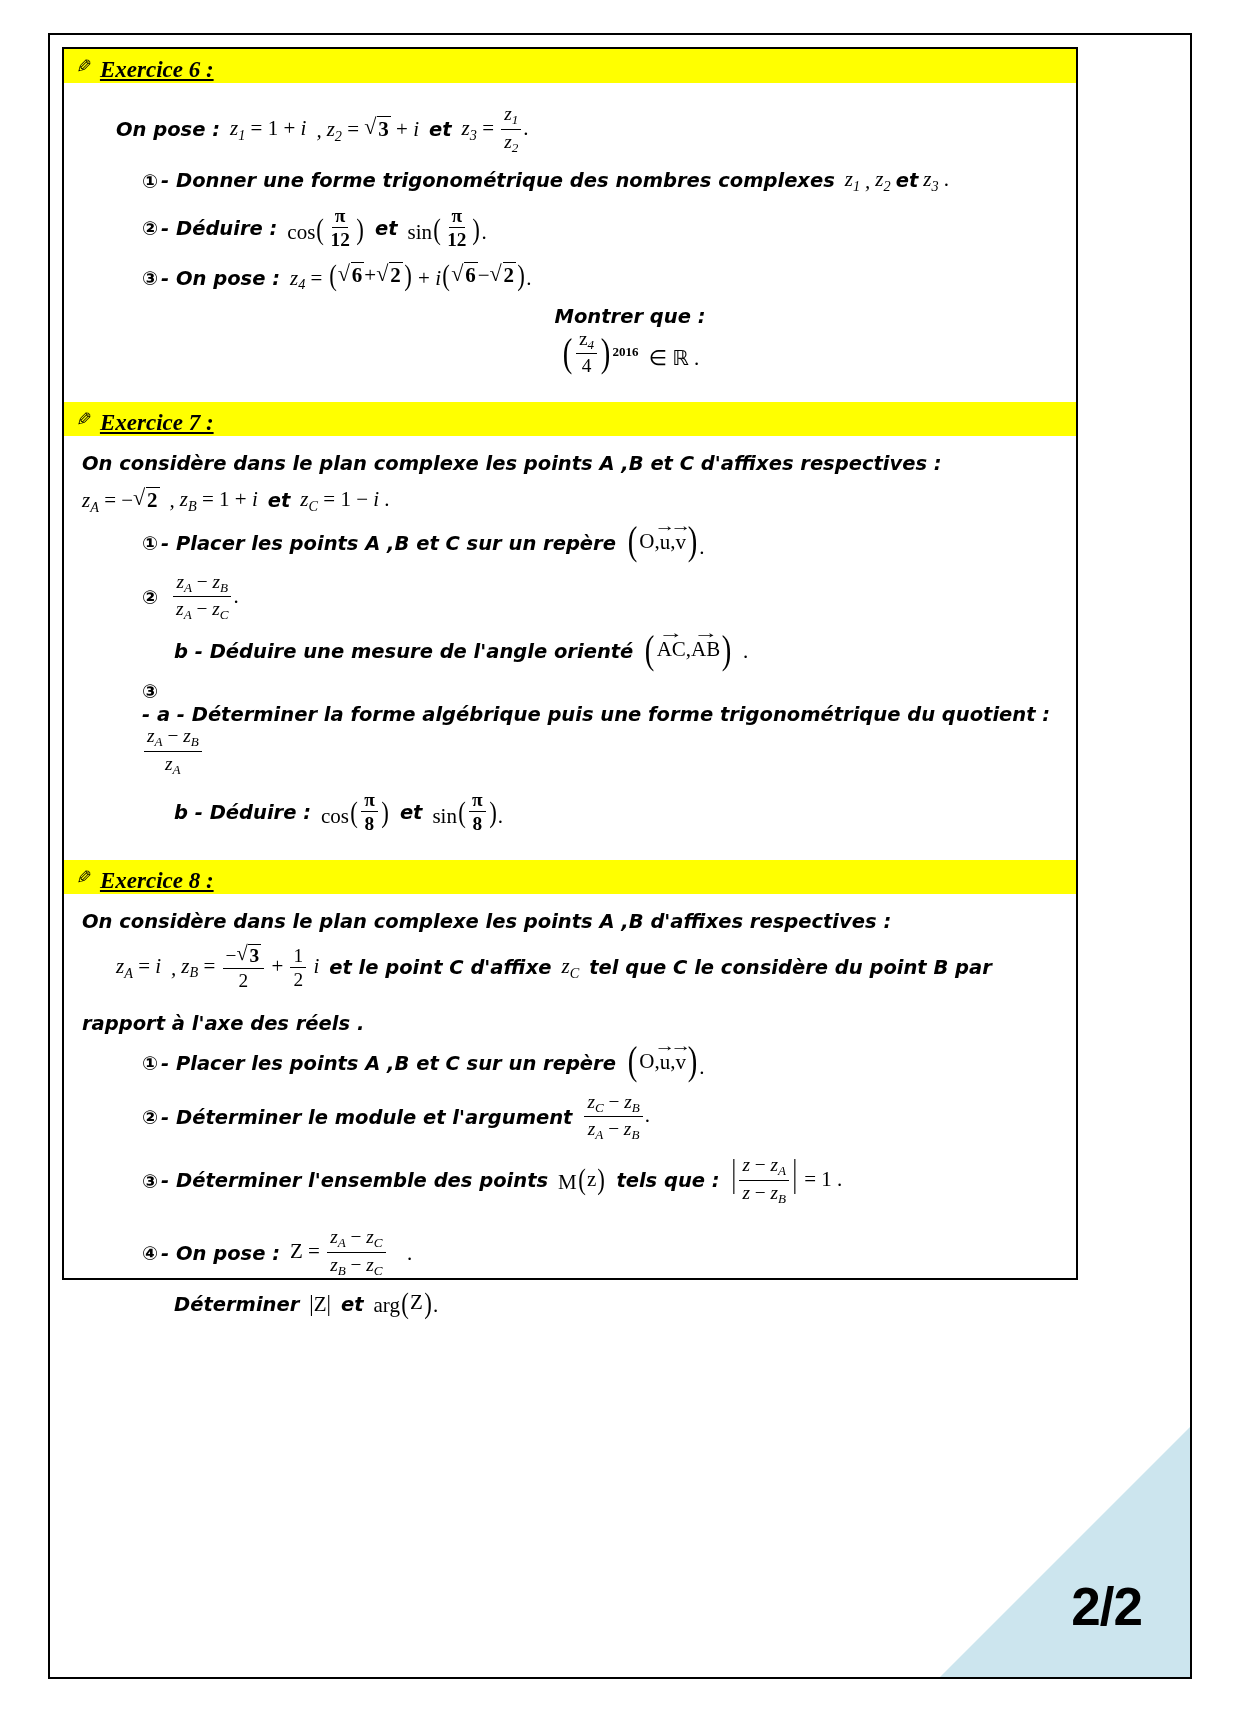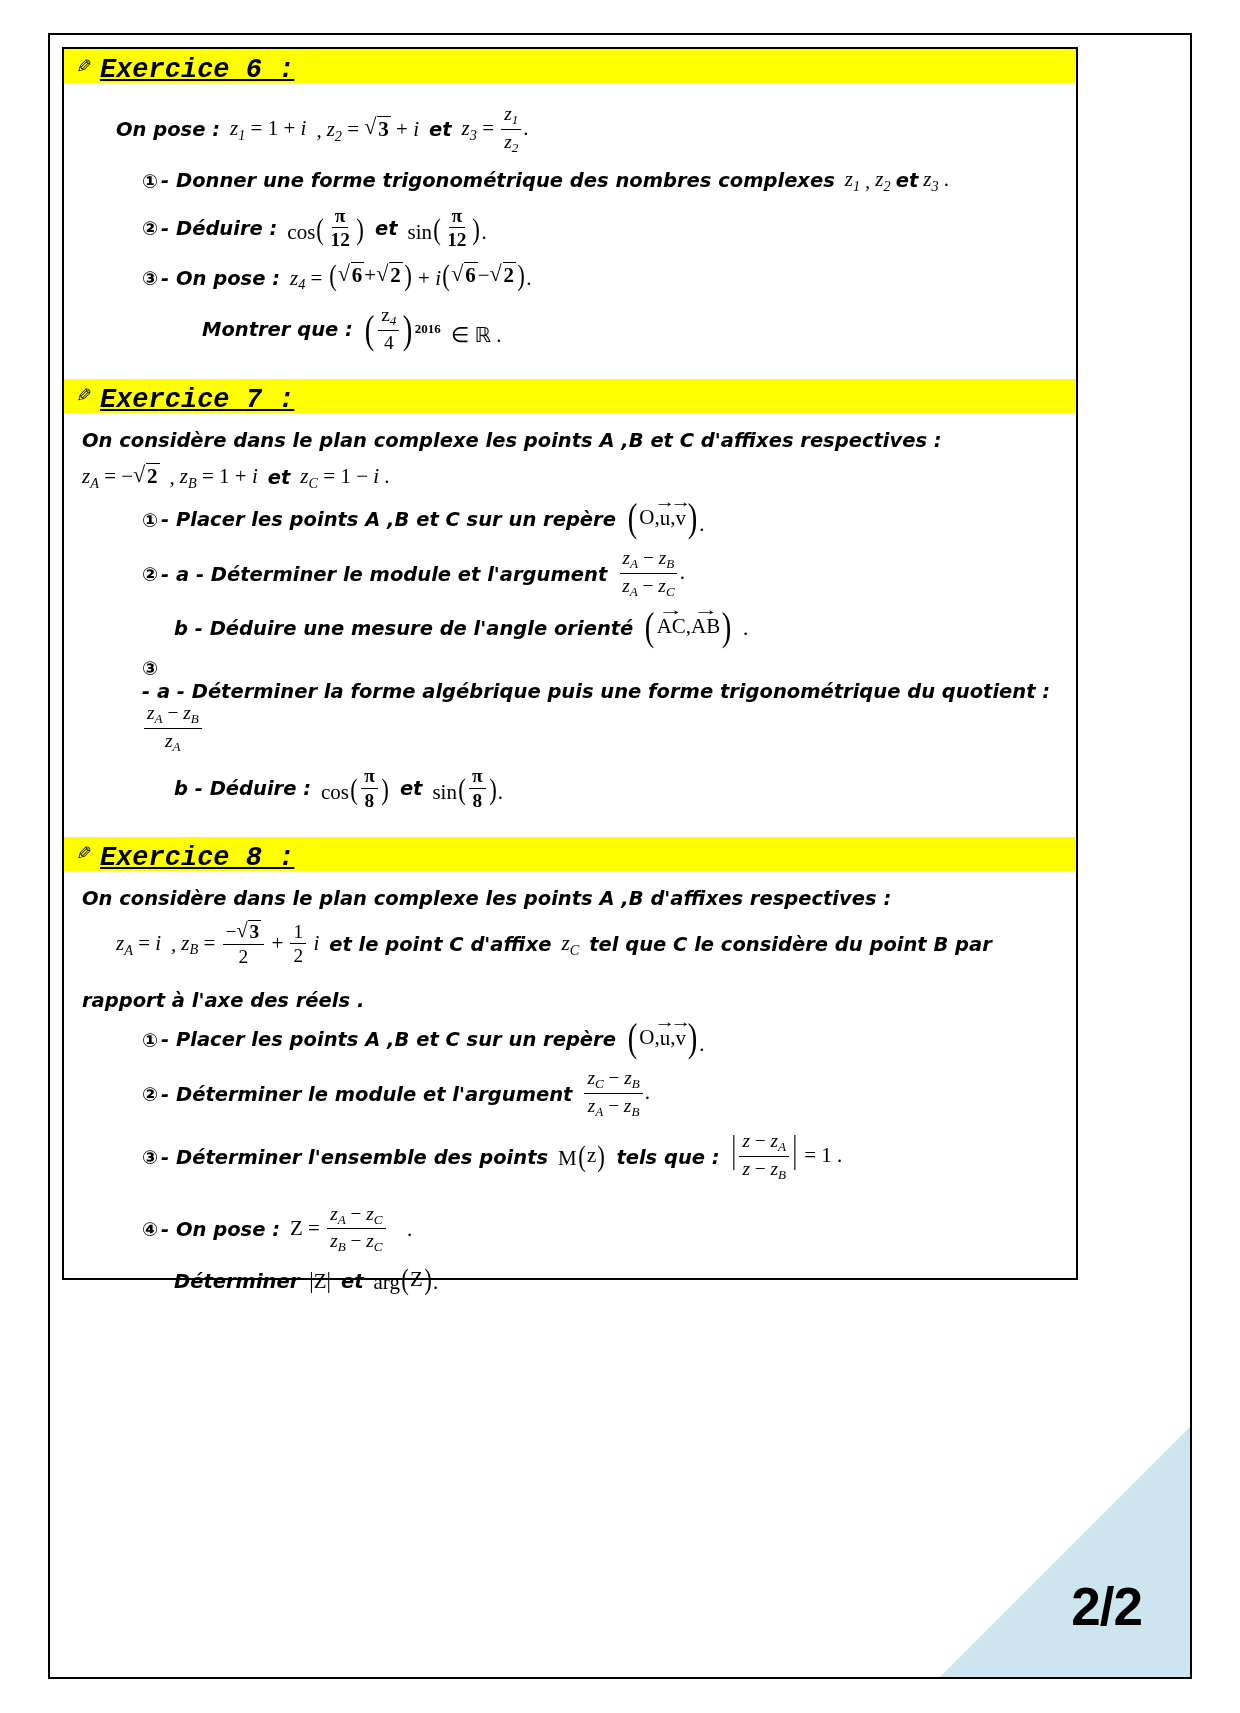--- a/index.html
+++ b/index.html
@@ -62,22 +62,22 @@
   }
   .ex-header .pen {
     font-size: 19px;
     margin-right: 8px;
     transform: scaleX(-1);
     display: inline-block;
   }
   .ex-title {
     font-style: italic;
     font-weight: bold;
-    font-size: 27px;
-    font-family: Liberation Mono, monospace;
+    font-size: 23px;
+    font-family: Liberation Serif, serif;
     text-decoration: underline;
     white-space: nowrap;
     margin-top: 8px;
   }
   .ex-body {
     padding: 10px 18px 14px 18px;
     font-style: italic;
     font-weight: bold;
     font-size: 19.5px;
     font-family: "DejaVu Sans", sans-serif;
@@ -85,21 +85,21 @@
     border-radius: 18px;
   }
   .line {
     display: flex;
     align-items: center;
     flex-wrap: wrap;
     margin: 11px 0;
   }
   .indent1 { padding-left: 34px; }
   .indent2 { padding-left: 60px; }
-  .indent3 { padding-left: 120px; }
+  .indent3 { padding-left: 120px; flex-direction: column; }
   .indent4 { padding-left: 92px; }
   .circnum {
     font-family: "DejaVu Sans", sans-serif;
     font-style: normal;
     font-size: 19px;
     margin-right: 3px;
   }
   
   .m {
     font-family: "Liberation Serif", serif;
@@ -372,21 +372,20 @@
             <span class="up">,</span>
             <span class="vecarrow">u</span>
             <span class="up">,</span>
             <span class="vecarrow">v</span>
             <span class="pr">)</span>
           </span><span class="up">.</span></span>
     </div>
 
     <div class="line indent2">
       <span class="circnum">②</span>
-      <span class="txt">- a - Déterminer le module et l'argument</span>
       <span class="sep"></span>
       <span class="m"><span class="frac">
             <span class="num">z<sub class="v">A</sub> <span class="up">−</span> z<sub class="v">B</sub></span>
             <span class="den">z<sub class="v">A</sub> <span class="up">−</span> z<sub class="v">C</sub></span>
           </span><span class="up">.</span></span>
     </div>
 
     <div class="line indent4">
       <span class="txt">b - Déduire une mesure de l'angle orienté</span>
       <span class="sep"></span>

